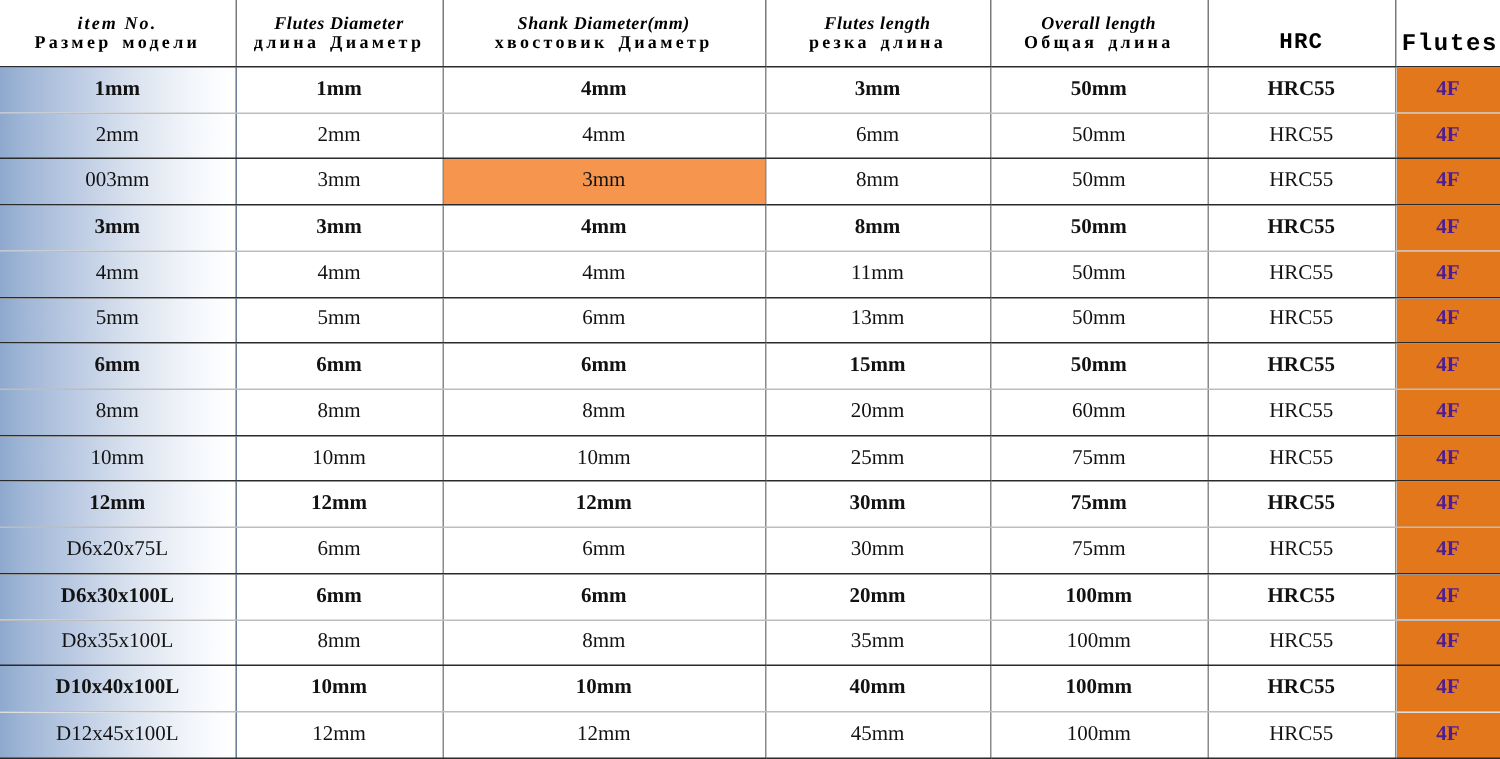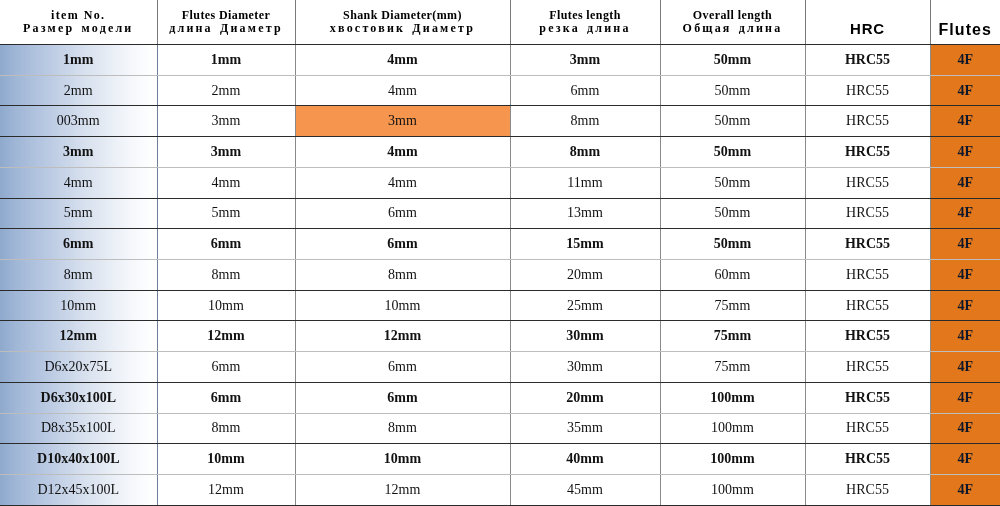--- a/index.html
+++ b/index.html
@@ -44,31 +44,32 @@
     line-height: 1.08;
   }
   thead th:last-child { border-right: none; text-align: center; }
 
   .hd-en {
     display: block;
     font-family: "Liberation Serif", "DejaVu Serif", serif;
     font-size: 12px;
     letter-spacing: 0.4px;
     white-space: nowrap;
+    font-style: italic;
   }
   .hd-ru {
     display: block;
     font-family: "Liberation Serif", "DejaVu Serif", serif;
     font-size: 12px;
     letter-spacing: 2.2px;
     word-spacing: 2px;
   }
   .hd-single {
     display: block;
-    font-family: Liberation Sans, sans-serif;
+    font-family: Liberation Mono, monospace;
     font-size: 15px;
     letter-spacing: 0.8px;
     margin-top: 15px;
   }
   th.th-item   .hd-en { font-size: 12px; letter-spacing: 1.4px; }
   th.th-flutes .hd-single { font-size: 16px; letter-spacing: 1.1px; }
 
   
   tbody td {
     height: 27px;
@@ -99,21 +100,21 @@
                 #fbfcfe 92%,
                 #ffffff 100%);
     font-weight: normal;
     border-right: 1px solid #6d7f99;
   }
 
   
   td.flutes-cell {
     background: #e2771c;
     font-weight: bold;
-    color: #0f172a;
+    color: #4c1d95;
   }
 
   
   td.hl-cell {
     background: #f6954e;
   }
 </style>
 </head>
 <body>
 

